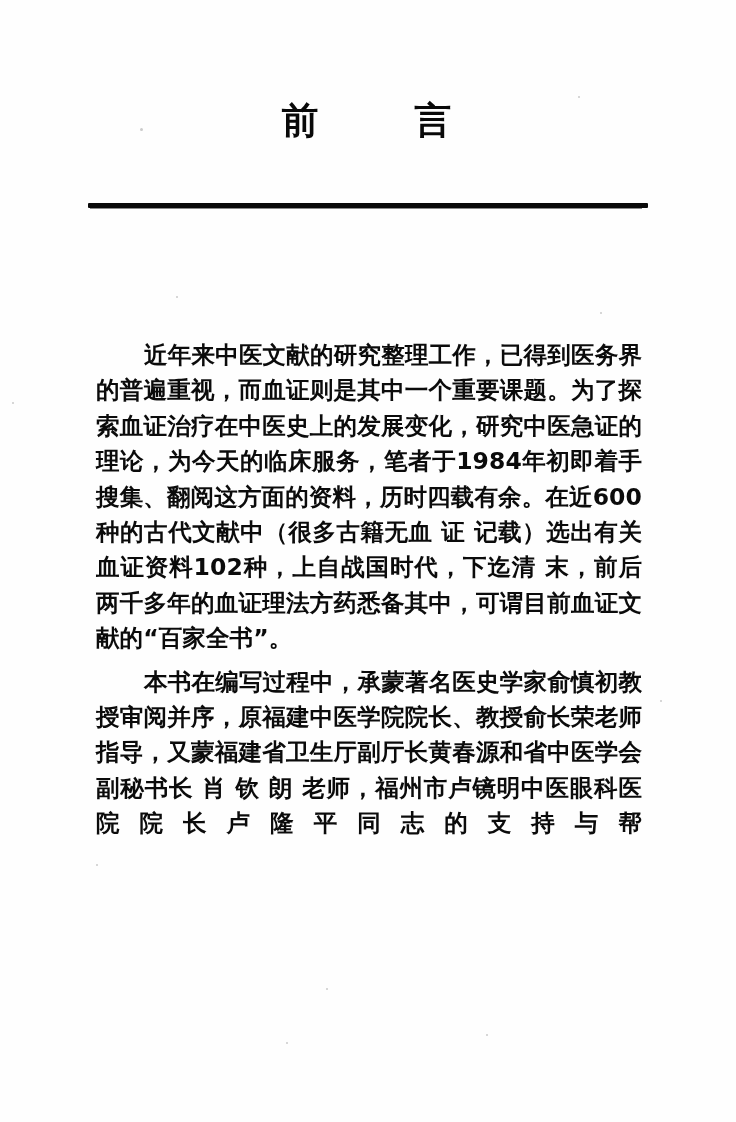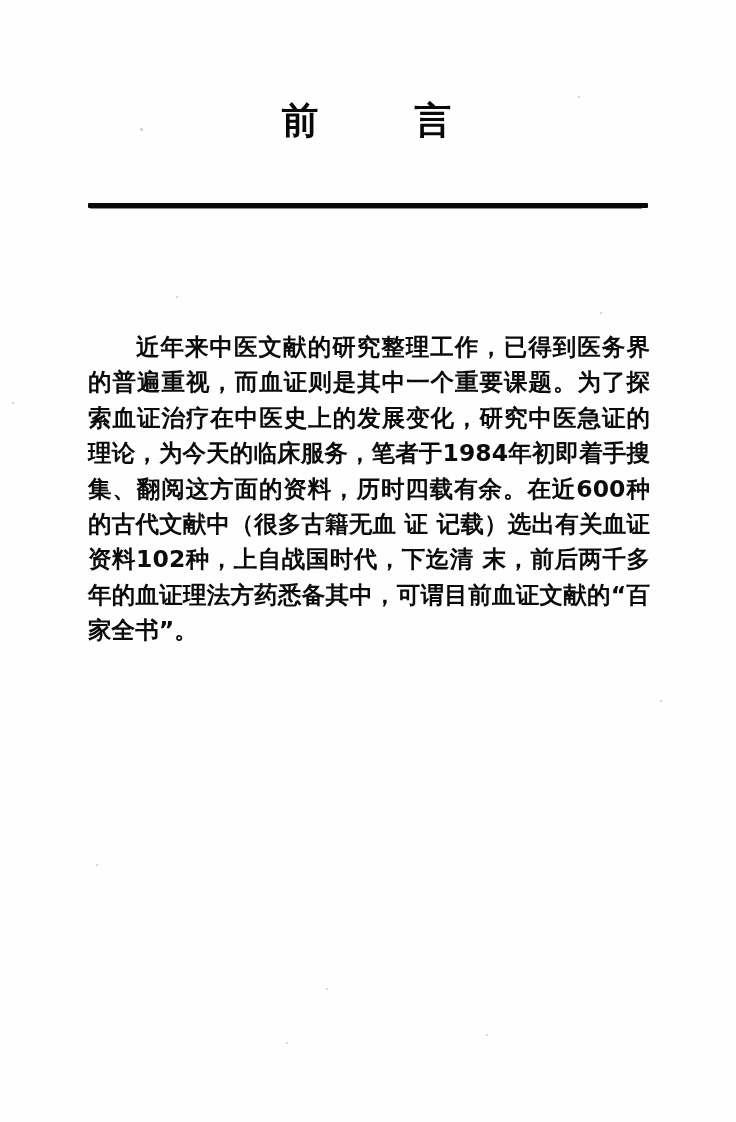--- a/index.html
+++ b/index.html
@@ -71,21 +71,21 @@
     width: 562px;
   }
   .para {
     font-size: 23.5px;
     line-height: 35.4px;
     font-weight: 700;
     color: #0b0b0b;
     text-align: justify;
     text-align-last: left;
     text-justify: inter-character;
-    margin: 0;
+    margin: 8px;
     letter-spacing: 0.1px;
     word-break: break-all;
   }
   .para.indent {
     text-indent: 48px;
   }
   .para.clipped {
     text-align-last: justify;
   }
 
@@ -104,20 +104,21 @@
 <div class="page">
 
   <div class="title-block">
     <div class="title">前 言</div>
   </div>
 
   <div class="rule"></div>
 
   <div class="body-block">
     <p class="para indent">近年来中医文献的研究整理工作，已得到医务界的普遍重视，而血证则是其中一个重要课题。为了探索血证治疗在中医史上的发展变化，研究中医急证的理论，为今天的临床服务，笔者于1984年初即着手搜集、翻阅这方面的资料，历时四载有余。在近600种的古代文献中（很多古籍无血 证 记载）选出有关血证资料102种，上自战国时代，下迄清 末，前后两千多年的血证理法方药悉备其中，可谓目前血证文献的“百家全书”。</p>
+    <p class="para indent clipped">本书在编写过程中，承蒙著名医史学家俞慎初教授审阅并序，原福建中医学院院长、教授俞长荣老师指导，又蒙福建省卫生厅副厅长黄春源和省中医学会副秘书长 肖 钦 朗 老师，福州市卢镜明中医眼科医院院长卢隆平同志的支持与帮</p>
   </div>
 
   <div class="speck" style="left:140px; top:128px; width:3px; height:3px;"></div>
   <div class="speck" style="left:578px; top:96px; width:2px; height:2px;"></div>
   <div class="speck" style="left:176px; top:296px; width:2px; height:2px;"></div>
   <div class="speck" style="left:12px; top:402px; width:2px; height:2px;"></div>
   <div class="speck" style="left:600px; top:312px; width:2px; height:2px;"></div>
   <div class="speck" style="left:96px; top:864px; width:2px; height:2px;"></div>
   <div class="speck" style="left:486px; top:1034px; width:2px; height:2px;"></div>
   <div class="speck" style="left:286px; top:1042px; width:2px; height:2px;"></div>

